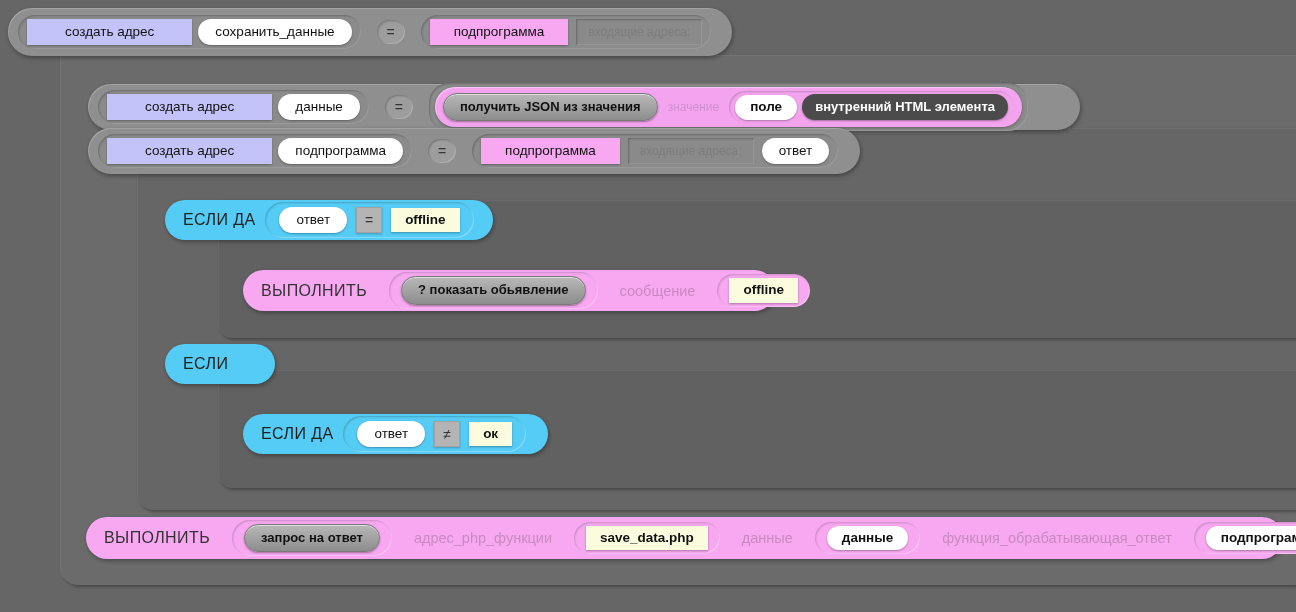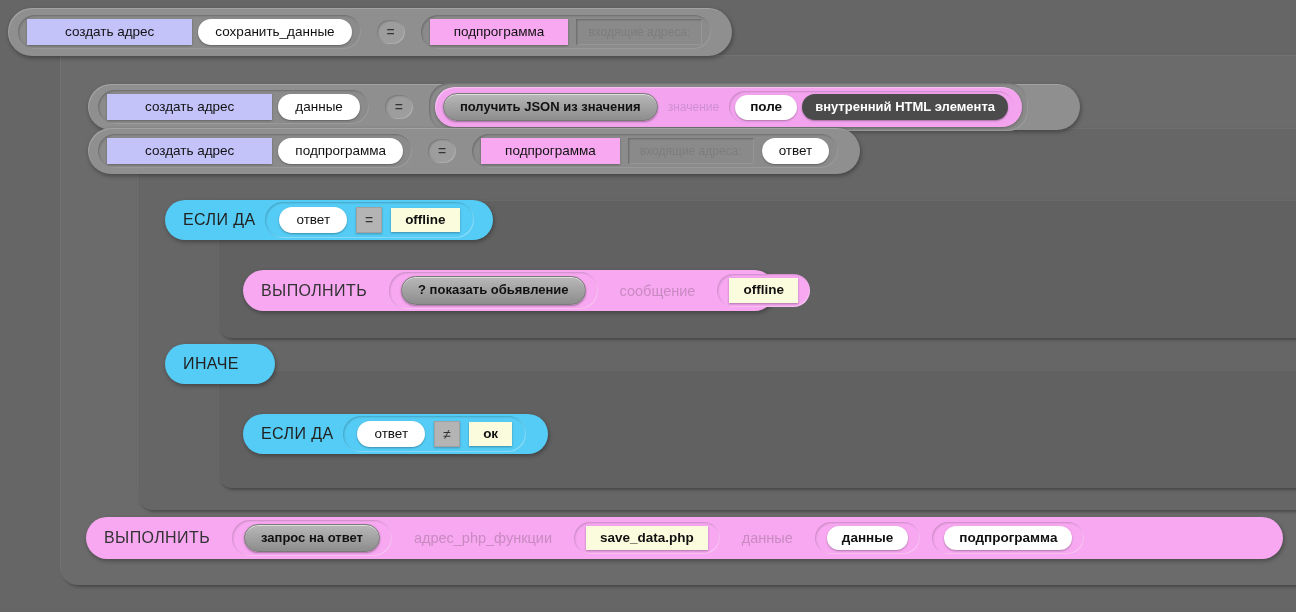--- a/index.html
+++ b/index.html
@@ -248,21 +248,21 @@
   <div class="pink-slot">
     <span class="chip chip-grey-btn">? показать обьявление</span>
   </div>
   <span class="lbl-pinkmuted2">сообщение</span>
   <div class="pink-slot">
     <span class="chip chip-yellow">offline</span>
   </div>
 </div>
 
 <div class="blk-blue" style="left:165px;top:344px;width:110px;height:40px;">
-  <span class="kw">ИНАЧЕ</span>
+  <span class="kw">ЕСЛИ</span>
 </div>
 
 <div class="blk-blue" style="left:243px;top:414px;width:305px;height:40px;">
   <span class="kw">ЕСЛИ ДА</span>
   <div class="blue-slot">
     <span class="chip chip-white">ответ</span>
     <span class="op-sq">≠</span>
     <span class="chip chip-yellow">ок</span>
   </div>
 </div>
@@ -273,16 +273,17 @@
     <span class="chip chip-grey-btn">запрос на ответ</span>
   </div>
   <span class="lbl-pinkmuted2">адрес_php_функции</span>
   <div class="pink-slot">
     <span class="chip chip-yellow">save_data.php</span>
   </div>
   <span class="lbl-pinkmuted2">данные</span>
   <div class="pink-slot">
     <span class="chip chip-white-dark">данные</span>
   </div>
+  <span class="lbl-pinkmuted2">функция_обрабатывающая_ответ</span>
   <div class="pink-slot">
     <span class="chip chip-white-dark">подпрограмма</span>
   </div>
 </div>
 
 </body></html>

